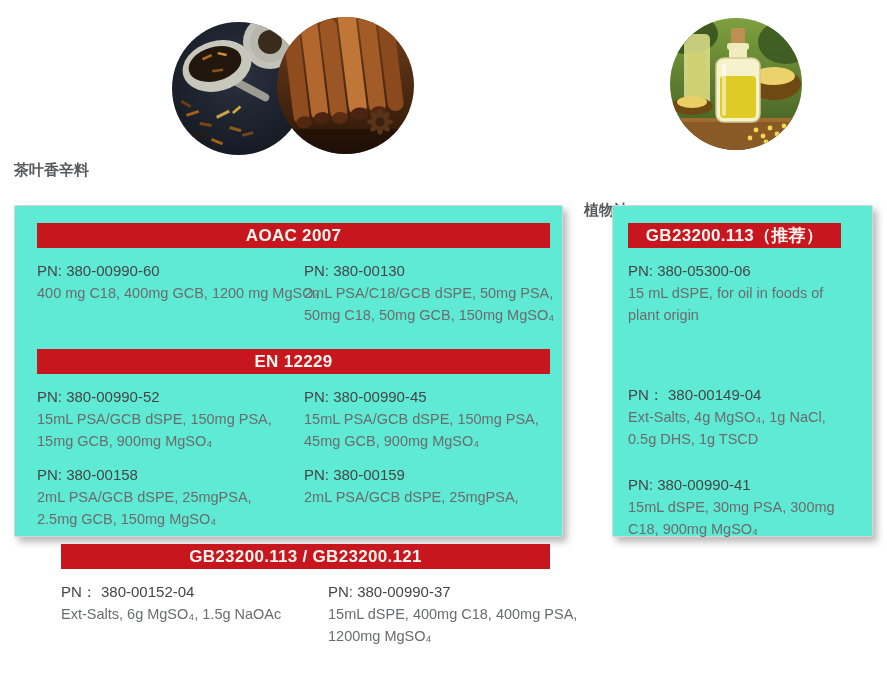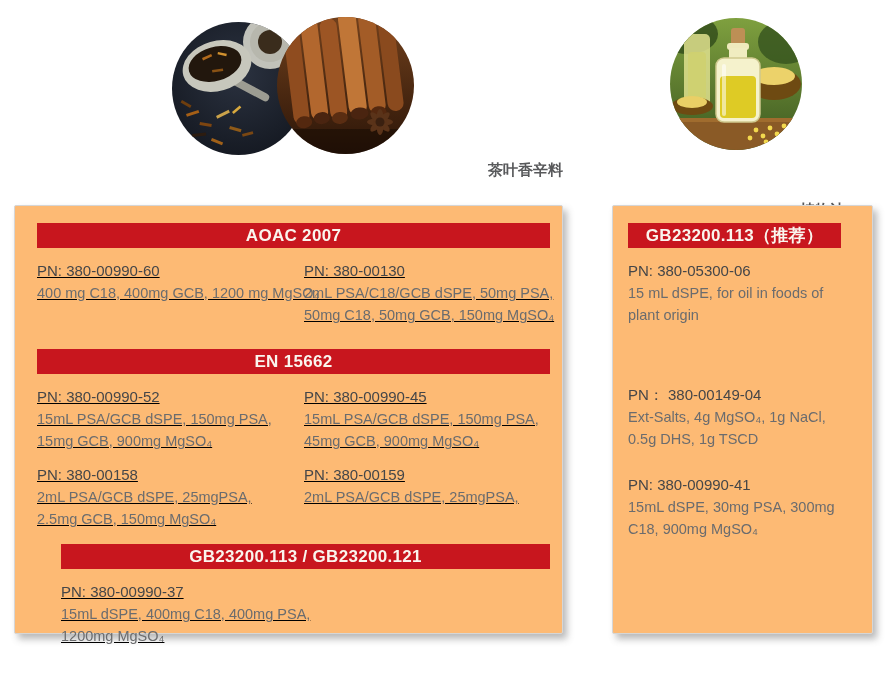--- a/index.html
+++ b/index.html
@@ -7,39 +7,39 @@
     width:887px;height:673px;background:#ffffff;position:relative;
     font-family:"Liberation Sans","DejaVu Sans",sans-serif;
     overflow:hidden;
   }
   .circle{position:absolute;border-radius:50%;overflow:hidden;}
   .circle svg{display:block;width:100%;height:100%;}
   .circle-tea{left:172px;top:22px;width:133px;height:133px;}
   .circle-spice{left:277px;top:17px;width:137px;height:137px;}
   .circle-oil{left:670px;top:18px;width:132px;height:132px;}
   .cat-label{
-    position:absolute;top:161px;text-align:right;
+    position:absolute;top:161px;text-align:left;
     font-size:15px;font-weight:bold;color:#58595b;line-height:18px;
   }
   .cat-label.tea{left:14px;width:549px;}
   .cat-label.oil{left:584px;width:261px;margin-top:40px;}
   .panel{
-    position:absolute;top:205px;height:429px;background:#fdba74;
+    position:absolute;top:205px;height:332px;background:#5eead4;
     border:1px solid #d6d6d6;border-radius:2px;box-sizing:border-box;
     box-shadow:4px 5px 7px rgba(100,100,100,0.45);
   }
   .panel-left{left:14px;width:549px;padding:17px 12px 0 22px;}
   .panel-right{left:612px;width:261px;padding:17px 12px 0 15px;}
   .bar{
     background:#c8161e;color:#faf5ee;font-weight:bold;font-size:17px;
     height:25px;line-height:25px;text-align:center;margin-bottom:12px;
     letter-spacing:0.3px;
   }
   .panel-right .bar{width:213px;}
-  .grid2{display:grid;grid-template-columns:267px 1fr;row-gap:12px;text-decoration:underline;}
+  .grid2{display:grid;grid-template-columns:267px 1fr;row-gap:12px;}
   .pn{font-size:15px;color:#454648;line-height:22px;}
   .dline{font-size:14.5px;color:#6b6c6e;line-height:22px;white-space:nowrap;}
   .panel-left .section.sec2{margin-top:23px;}
   .panel-left .section.sec3{margin-top:14px;margin-left:24px;}
   .panel-right .section.sec2{margin-top:58px;}
   .panel-right .prod + .prod{margin-top:24px;}
 </style>
 </head>
 <body>
 
@@ -161,21 +161,21 @@
       </div>
       <div class="prod">
         <div class="pn">PN: 380-00130</div>
         <div class="dline">2mL PSA/C18/GCB dSPE, 50mg PSA,</div>
         <div class="dline">50mg C18, 50mg GCB, 150mg MgSO₄</div>
       </div>
     </div>
   </div>
 
   <div class="section sec2">
-    <div class="bar">EN 15662</div>
+    <div class="bar">EN 12229</div>
     <div class="grid2">
       <div class="prod">
         <div class="pn">PN: 380-00990-52</div>
         <div class="dline">15mL PSA/GCB dSPE, 150mg PSA,</div>
         <div class="dline">15mg GCB, 900mg MgSO₄</div>
       </div>
       <div class="prod">
         <div class="pn">PN: 380-00990-45</div>
         <div class="dline">15mL PSA/GCB dSPE, 150mg PSA,</div>
         <div class="dline">45mg GCB, 900mg MgSO₄</div>
@@ -188,20 +188,24 @@
       <div class="prod">
         <div class="pn">PN: 380-00159</div>
         <div class="dline">2mL PSA/GCB dSPE, 25mgPSA,</div>
       </div>
     </div>
   </div>
 
   <div class="section sec3">
     <div class="bar">GB23200.113 / GB23200.121</div>
     <div class="grid2">
+      <div class="prod">
+        <div class="pn">PN： 380-00152-04</div>
+        <div class="dline">Ext-Salts, 6g MgSO₄, 1.5g NaOAc</div>
+      </div>
       <div class="prod">
         <div class="pn">PN: 380-00990-37</div>
         <div class="dline">15mL dSPE, 400mg C18, 400mg PSA,</div>
         <div class="dline">1200mg MgSO₄</div>
       </div>
     </div>
   </div>
 
 </div>
 

